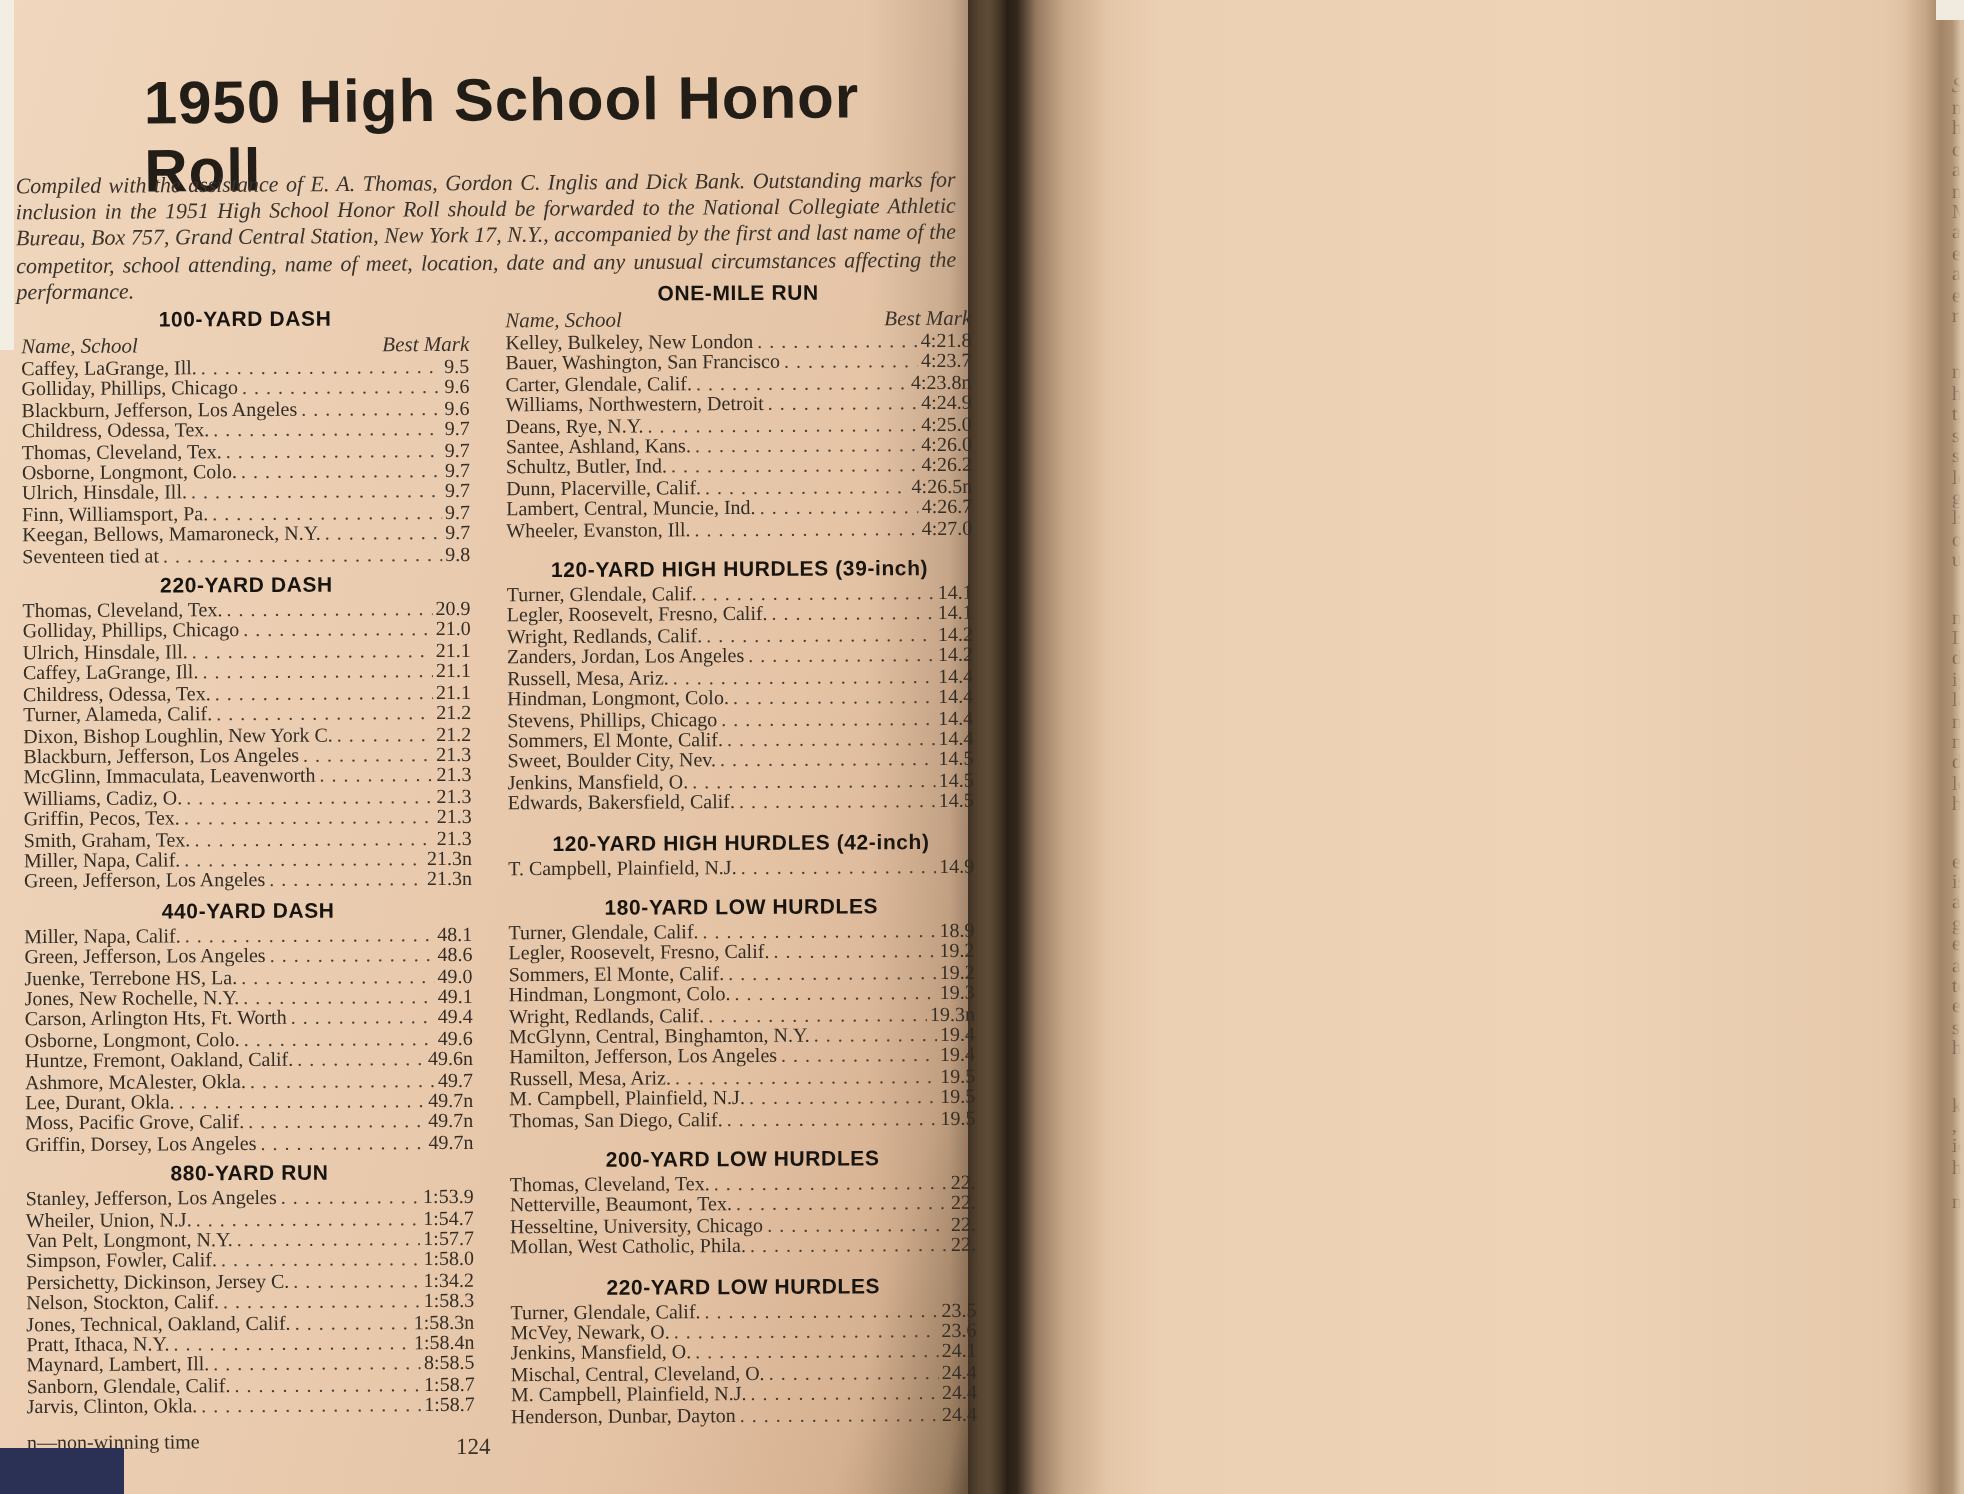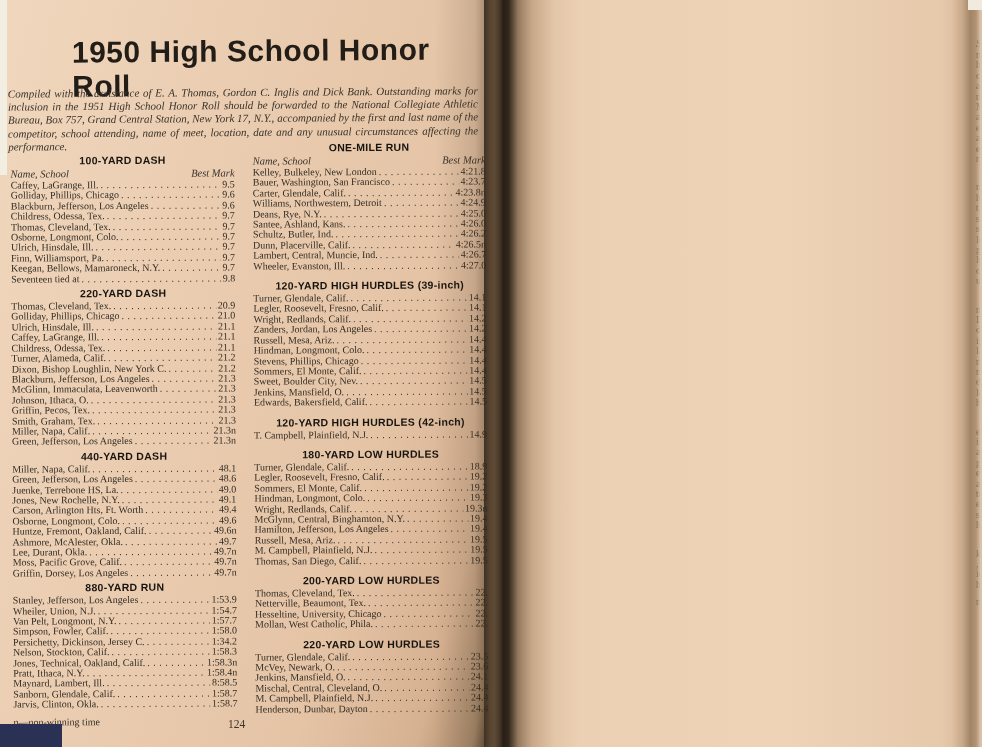--- a/index.html
+++ b/index.html
@@ -149,21 +149,21 @@
             <span class="nm">Blackburn, Jefferson, Los Angeles</span>
             <span class="leader"></span>
             <span class="mk">21.3</span>
           </div>
           <div class="row">
             <span class="nm">McGlinn, Immaculata, Leavenworth</span>
             <span class="leader"></span>
             <span class="mk">21.3</span>
           </div>
           <div class="row">
-            <span class="nm">Johnson, Ithaca, O.</span>
+            <span class="nm">Williams, Cadiz, O.</span>
             <span class="leader"></span>
             <span class="mk">21.3</span>
           </div>
           <div class="row">
             <span class="nm">Griffin, Pecos, Tex.</span>
             <span class="leader"></span>
             <span class="mk">21.3</span>
           </div>
           <div class="row">
             <span class="nm">Smith, Graham, Tex.</span>

